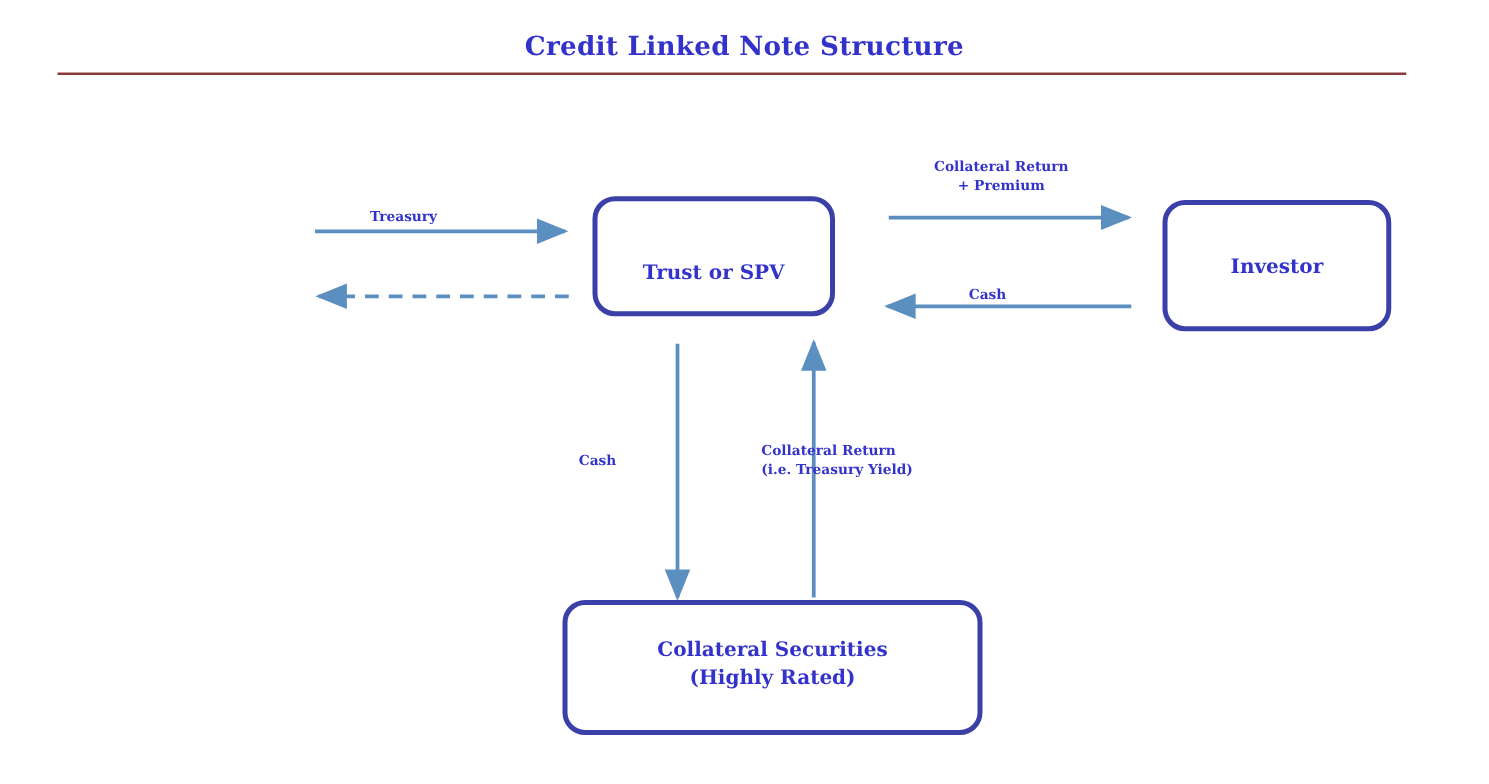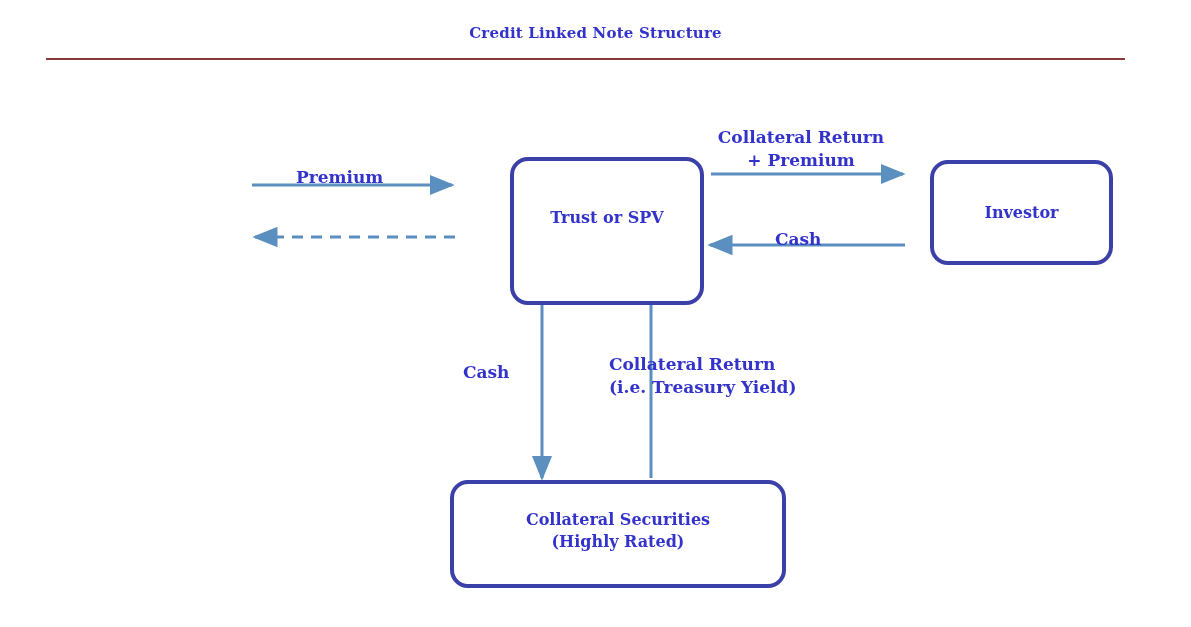--- a/index.html
+++ b/index.html
@@ -19,21 +19,21 @@
     overflow: hidden;
   }
 
   
   .title {
     position: absolute;
     left: 0;
     top: 24px;
     width: 1191px;
     text-align: center;
-    font-size: 15px;
+    font-size: 21px;
     font-weight: bold;
     color: #3333cc;
     letter-spacing: 0.2px;
     white-space: nowrap;
   }
   .title-rule {
     position: absolute;
     left: 46px;
     top: 58px;
     width: 1079px;
@@ -60,35 +60,35 @@
   }
   .node.align-left .node-label {
     text-align: left;
     padding-left: 12px;
     box-sizing: border-box;
   }
 
   #node-bank      { left: 55px;  top: 180px; width: 173px; height: 80px; }
   #node-bank .node-label   { top: 30px; }
 
-  #node-spv       { left: 510px; top: 157px; width: 194px; height: 148px; }
+  #node-spv       { left: 474px; top: 157px; width: 194px; height: 96px; }
   #node-spv .node-label    { top: 46px; }
 
   #node-investor  { left: 930px; top: 160px; width: 183px; height: 105px; }
   #node-investor .node-label { top: 38px; }
 
   #node-collateral{ left: 450px; top: 480px; width: 336px; height: 108px; }
   #node-collateral .node-label { top: 25px; }
 
   
   .edge-label {
     position: absolute;
     color: #3333cc;
     font-weight: bold;
-    font-size: 17px;
+    font-size: 11px;
     line-height: 1.38;
     white-space: pre-line;
   }
 
   #lbl-premium         { left: 296px; top: 166px; }
   #lbl-credit-event    { left: 264px; top: 244px; }
   #lbl-collat-premium  { left: 711px; top: 126px; text-align: center; width: 180px; }
   #lbl-cash-investor   { left: 775px; top: 228px; }
   #lbl-cash-down       { left: 463px; top: 361px; }
   #lbl-collat-return   { left: 609px; top: 353px; }
@@ -144,21 +144,21 @@
 
   <div class="node" id="node-investor">
     <span class="node-label">Investor</span>
   </div>
 
   <div class="node" id="node-collateral">
     <span class="node-label" style="white-space:pre-line">Collateral Securities
 (Highly Rated)</span>
   </div>
 
-  <div class="edge-label" id="lbl-premium">Premium</div>
+  <div class="edge-label" id="lbl-premium">Treasury</div>
   <div class="edge-label" id="lbl-collat-premium">Collateral Return
 + Premium</div>
   <div class="edge-label" id="lbl-cash-investor">Cash</div>
   <div class="edge-label" id="lbl-cash-down">Cash</div>
   <div class="edge-label" id="lbl-collat-return">Collateral Return
 (i.e. Treasury Yield)</div>
 
 </div>
 
 </body></html>

